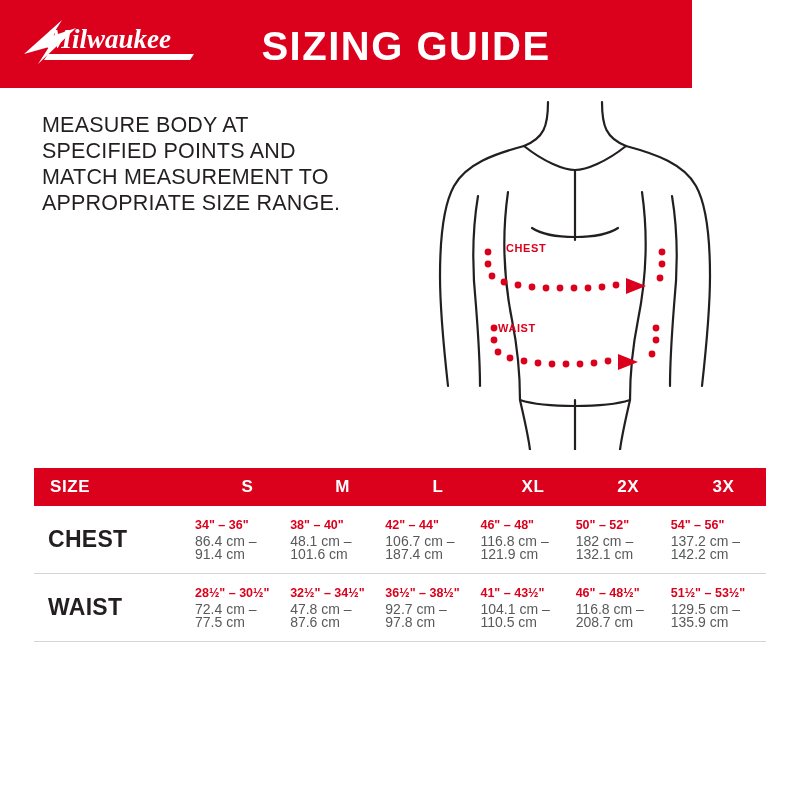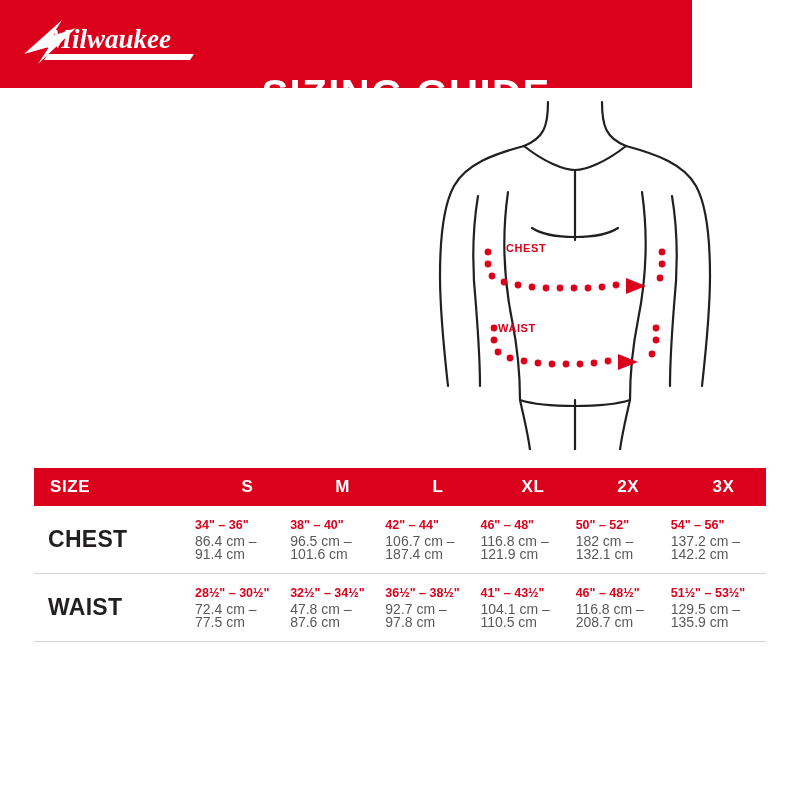--- a/index.html
+++ b/index.html
@@ -44,21 +44,20 @@
     right: 0;
     top: 24px;
     text-align: center;
     color: #ffffff;
     font-size: 40px;
     font-weight: bold;
     letter-spacing: 1.5px;
     font-family: "Liberation Sans", sans-serif;
     padding-left: 120px;
     box-sizing: border-box;
-    margin-top: 48px;
   }
 
   
   .intro {
     position: absolute;
     left: 42px;
     top: 112px;
     width: 300px;
     font-size: 21.5px;
     line-height: 26px;
@@ -156,20 +155,21 @@
 
         <g fill="#ffffff" font-family="Liberation Serif, serif" font-style="italic" font-weight="bold">
           <text x="30" y="34" font-size="27" letter-spacing="0">Milwaukee</text>
         </g>
         <path d="M30 40 L176 40 L172 46 L26 46 Z" fill="#ffffff"></path>
       </svg>
     </div>
     <div class="header-title">SIZING GUIDE</div>
   </div>
 
+  <div class="intro">MEASURE BODY AT SPECIFIED POINTS AND MATCH MEASUREMENT TO APPROPRIATE SIZE RANGE.</div>
 
   <div class="figure">
     <svg width="330" height="350" viewBox="0 0 330 350" aria-hidden="true">
       <g fill="none" stroke="#231f20" stroke-width="2.2" stroke-linecap="round" stroke-linejoin="round">
 
         <path d="M128 2 C128 26 124 38 104 46"></path>
         <path d="M182 2 C182 26 186 38 206 46"></path>
 
         <path d="M104 46 C74 54 46 64 34 86 C24 104 20 140 20 176 C20 210 24 250 28 286"></path>
         <path d="M206 46 C236 54 264 64 276 86 C286 104 290 140 290 176 C290 210 286 250 282 286"></path>
@@ -246,21 +246,21 @@
       </thead>
       <tbody>
         <tr class="data-row">
           <th class="rowhead">CHEST</th>
           <td>
             <div class="imperial">34" – 36"</div>
             <div class="metric">86.4 cm – 91.4 cm</div>
           </td>
           <td>
             <div class="imperial">38" – 40"</div>
-            <div class="metric">96.5 cm – 101.6 cm</div>
+            <div class="metric">48.1 cm – 101.6 cm</div>
           </td>
           <td>
             <div class="imperial">42" – 44"</div>
             <div class="metric">106.7 cm – 187.4 cm</div>
           </td>
           <td>
             <div class="imperial">46" – 48"</div>
             <div class="metric">116.8 cm – 121.9 cm</div>
           </td>
           <td>

